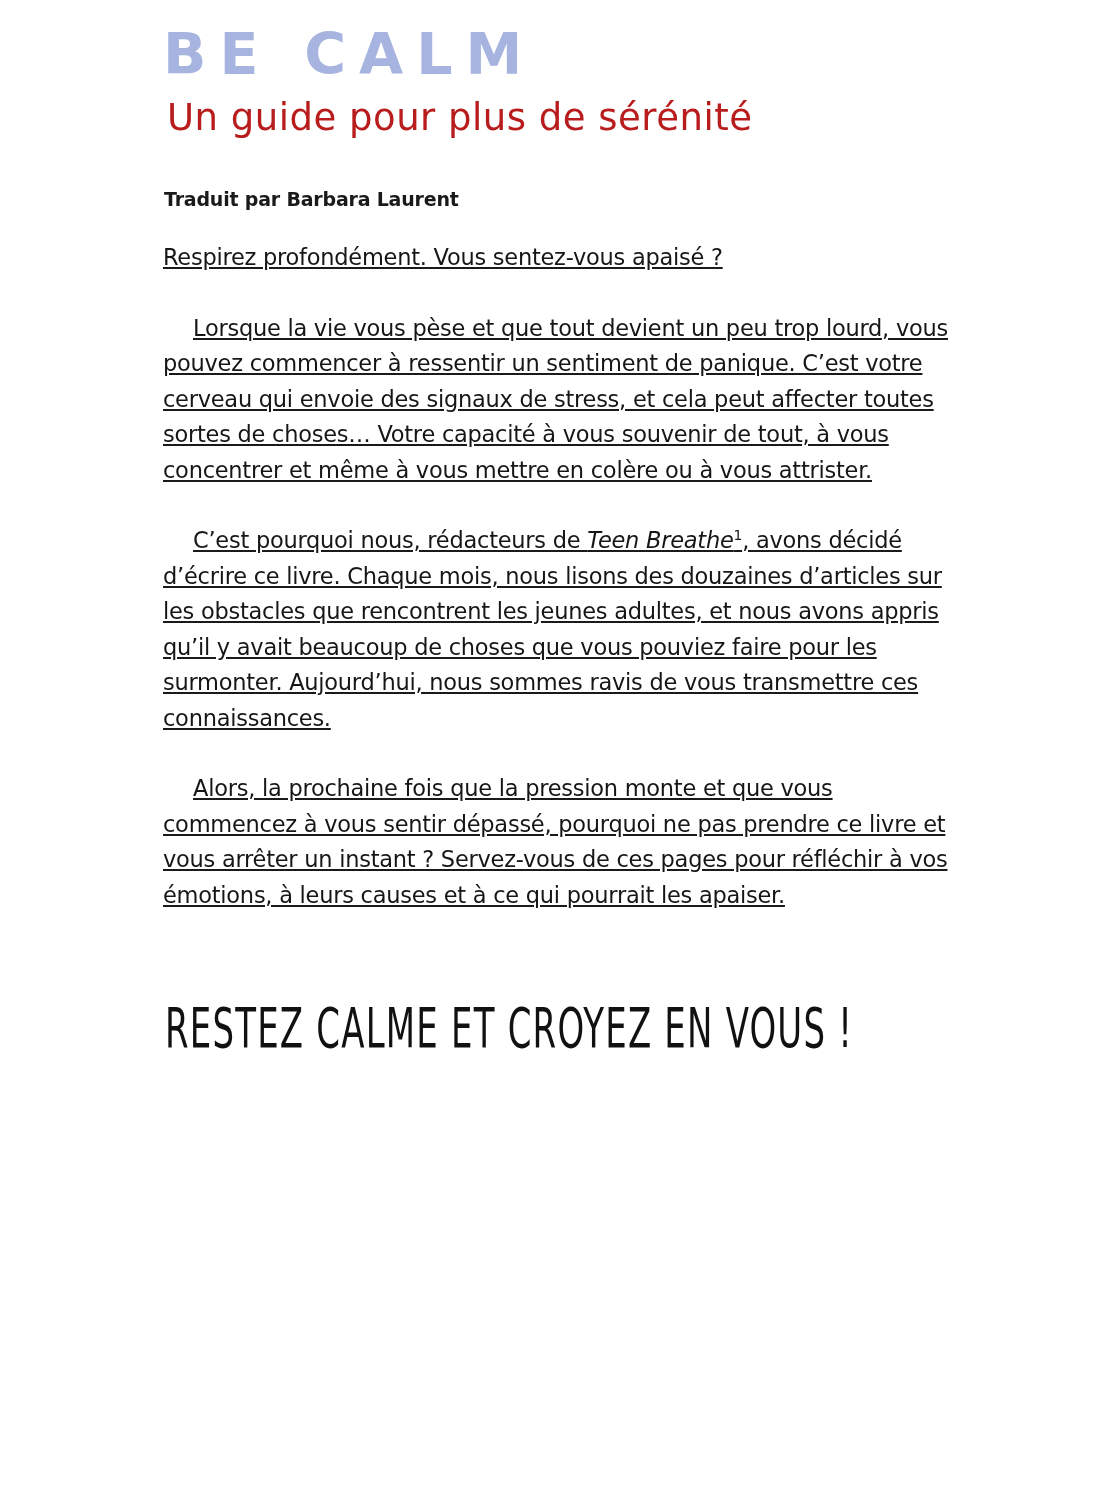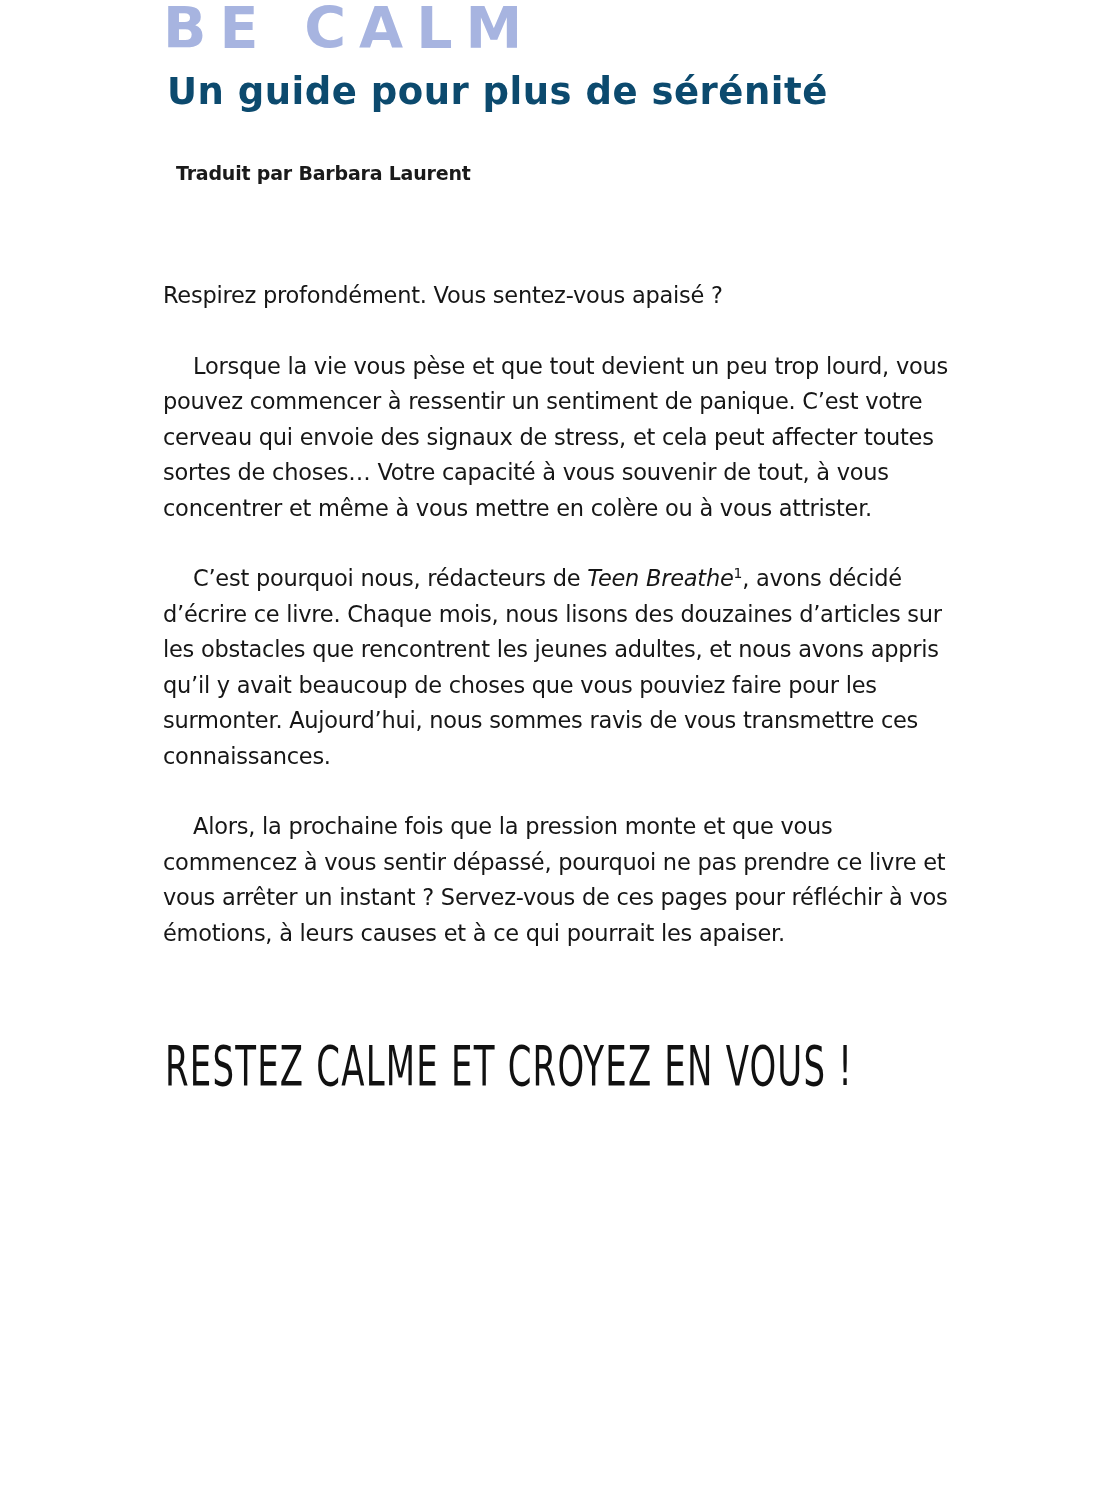--- a/index.html
+++ b/index.html
@@ -21,56 +21,58 @@
 
   .content {
     position: absolute;
     left: 163px;
     top: 0;
     width: 790px;
   }
 
   
   .title-block {
+    margin-top: 26px;
   }
 
   .doc-title {
     font-family: "DejaVu Sans", sans-serif;
     font-weight: 700;
     font-size: 57px;
     line-height: 1.0;
     letter-spacing: 13px;
     color: #a7b4e0;
     margin: 0;
     white-space: pre;
   }
 
   .doc-subtitle {
     font-family: "DejaVu Sans", sans-serif;
-    font-weight: 700;
+    font-weight: 400;
     font-size: 37px;
     line-height: 1.0;
     letter-spacing: 0.5px;
-    color: #0c4a6e;
+    color: #b91c1c;
     margin: 16px 0 0 4px;
   }
 
   
   .byline {
     font-family: "DejaVu Sans", sans-serif;
     font-weight: 700;
     font-size: 19px;
     color: #1a1a1a;
-    margin: 52px 0 0 13px;
+    margin: 52px 0 0 1px;
     letter-spacing: -0.2px;
   }
 
   
   .body-copy {
-    margin-top: 94px;
+    margin-top: 30px;
+    text-decoration: underline;
   }
 
   .para {
     font-family: "DejaVu Sans", sans-serif;
     font-weight: 400;
     font-size: 22.5px;
     line-height: 35.5px;
     color: #161616;
     margin: 0;
     letter-spacing: -0.25px;

